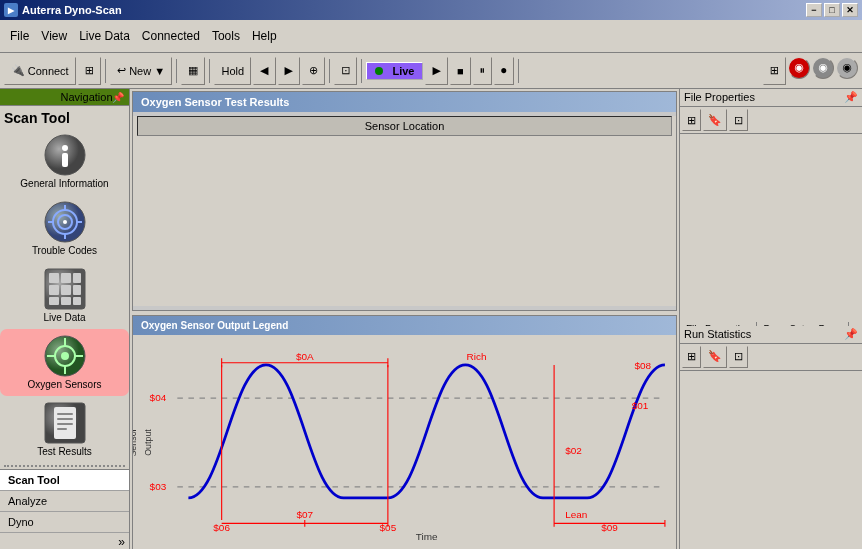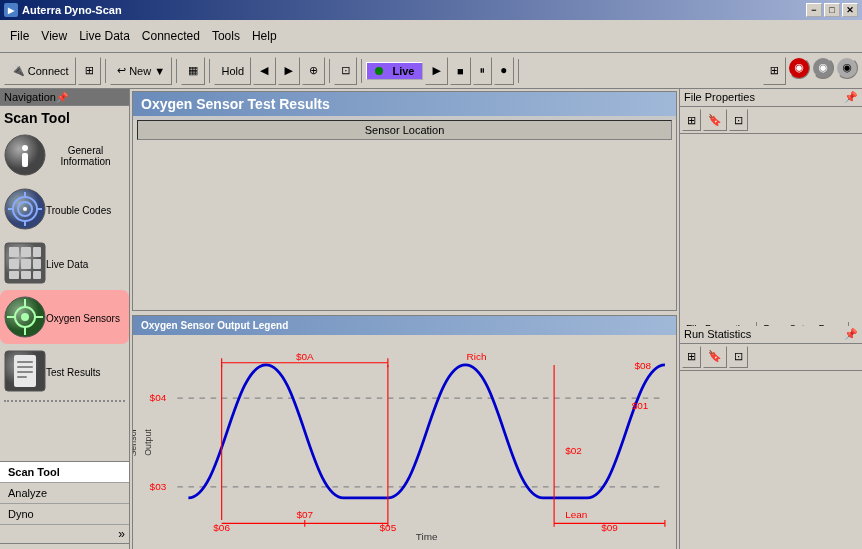--- a/index.html
+++ b/index.html
@@ -20,40 +20,40 @@
     .toolbar-btn { background: #d4d0c8; border: 1px outset #d4d0c8; padding: 2px 6px; font-size: 11px; cursor: pointer; height: 28px; display: flex; align-items: center; gap: 3px; }
     .toolbar-sep { width: 1px; height: 24px; background: #808080; margin: 0 2px; }
     .live-btn { background: #8b5cf6; border: 1px outset #fff; padding: 2px 8px; font-size: 11px; font-weight: bold; color: #000; display: flex; align-items: center; gap: 9px; }
     .live-indicator { width: 8px; height: 8px; background: green; border-radius: 50%; }
     
     
     .main-layout { display: flex; height: calc(549px - 76px); }
     
     
     .sidebar { width: 130px; background: #d4d0c8; border-right: 1px solid #808080; display: flex; flex-direction: column; }
-    .sidebar-header { background: #737373; padding: 2px 4px; font-size: 11px; border-bottom: 1px solid #808080; display: flex; justify-content: flex-start; align-items: center; }
+    .sidebar-header { background: #4d7c0f; padding: 2px 4px; font-size: 11px; border-bottom: 1px solid #808080; display: flex; justify-content: flex-end; align-items: center; }
     .sidebar-pin { font-size: 10px; }
     .sidebar-title { font-size: 14px; font-weight: bold; padding: 4px 4px 2px; color: #000; }
     
-    .nav-item { display: flex; flex-direction: row; align-items: center; padding: 6px 4px; cursor: pointer; }
+    .nav-item { display: flex; flex-direction: column; align-items: center; padding: 6px 4px; cursor: pointer; }
     .nav-icon { width: 42px; height: 42px; display: flex; align-items: center; justify-content: center; }
     .nav-label { font-size: 10px; text-align: center; margin-top: 2px; }
     
     .sidebar-section-tabs { margin-top: auto; border-top: 1px solid #808080; }
     .sidebar-tab { padding: 4px 8px; cursor: pointer; font-size: 11px; border-bottom: 1px solid #a0a0a0; }
     .sidebar-tab.active { background: #fff; font-weight: bold; }
     .sidebar-tab-arrow { display: flex; justify-content: flex-end; padding: 2px 4px; }
     
     .not-connected { background: #d4d0c8; padding: 3px 6px; font-size: 11px; border-top: 1px solid #808080; }
     
     
     .center-content { flex: 1; display: flex; flex-direction: column; background: #d4d0c8; }
     
     .panel-top { flex: 0 0 220px; background: #c8c8c8; border: 1px solid #808080; margin: 2px; }
-    .panel-title { background: linear-gradient(to right, #6b8cba, #a0b8d8); color: white; padding: 4px 8px; font-size: 14px; font-weight: bold; }
+    .panel-title { background: linear-gradient(to right, #6b8cba, #a0b8d8); color: white; padding: 4px 8px; font-size: 11px; font-weight: bold; }
     .panel-content { background: #d4d0c8; height: calc(100% - 28px); }
     .sensor-location-bar { background: #c0bdb5; border: 1px inset #808080; margin: 4px; padding: 3px 8px; text-align: center; font-size: 11px; }
     
     .panel-bottom { flex: 1; background: #c8c8c8; border: 1px solid #808080; margin: 2px; overflow: hidden; }
     .legend-title { background: linear-gradient(to right, #6b8cba, #a0b8d8); color: white; padding: 4px 8px; font-size: 10px; font-weight: bold; }
     .chart-area { position: relative; background: #d4d0c8; height: calc(100% - 28px); overflow: hidden; }
     
     
     .right-panel { width: 183px; display: flex; flex-direction: column; background: #d4d0c8; border-left: 1px solid #808080; }
     .right-panel-top { flex: 0 0 50%; border-bottom: 1px solid #808080; }

